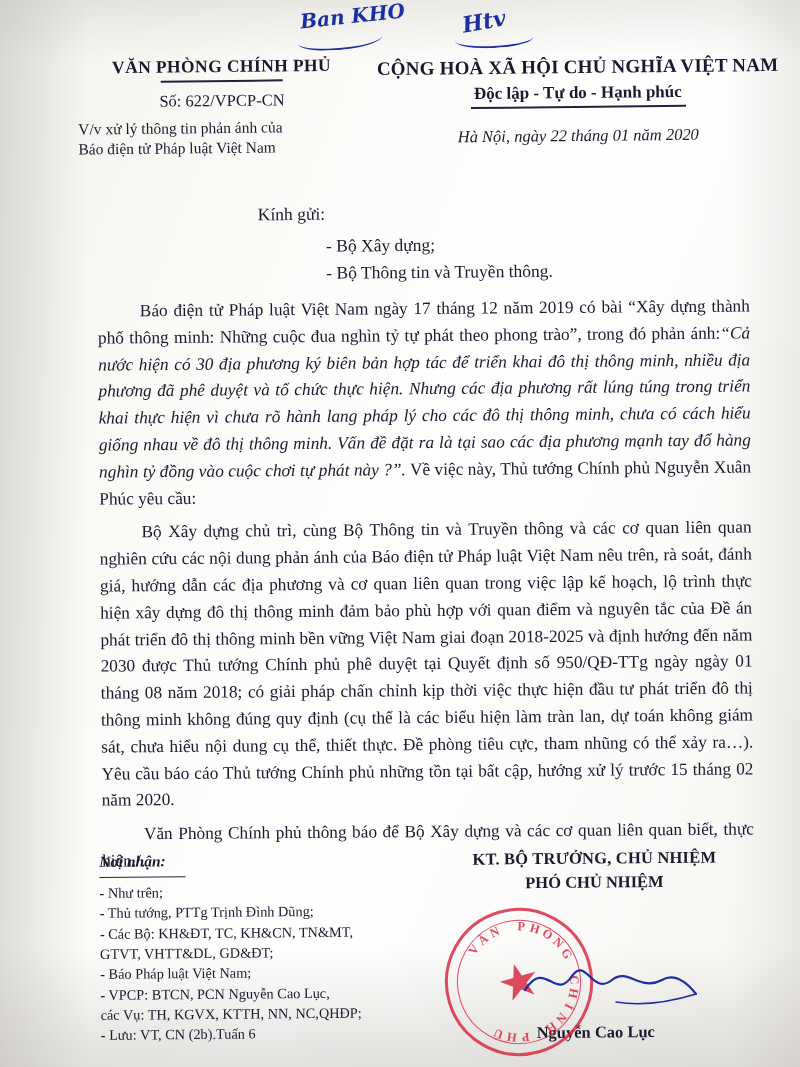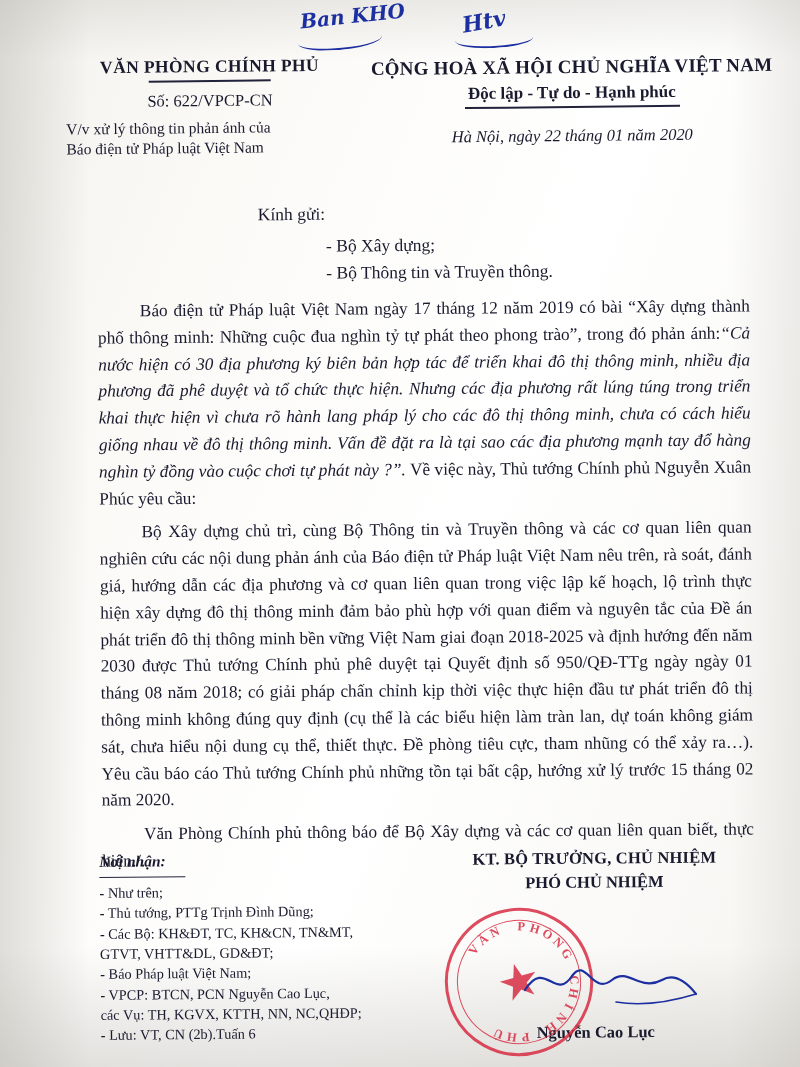--- a/index.html
+++ b/index.html
@@ -64,21 +64,21 @@
   }
   .hand-underline-2 {
     position: absolute; left: 455px; top: 30px; width: 78px; height: 16px;
     border-bottom: 2px solid #1c2fa0; border-radius: 0 0 50% 60%;
     transform: rotate(-4deg);
   }
 
   
   .header {
     position: absolute;
-    left: 0; right: 0; top: 56px;
+    left: 12px; right: 0; top: 56px;
     display: flex;
     padding: 0 16px 0 60px;
     box-sizing: border-box;
   }
   .hdr-left {
     width: 300px;
     text-align: center;
     transform: rotate(-0.6deg);
   }
   .hdr-right {

